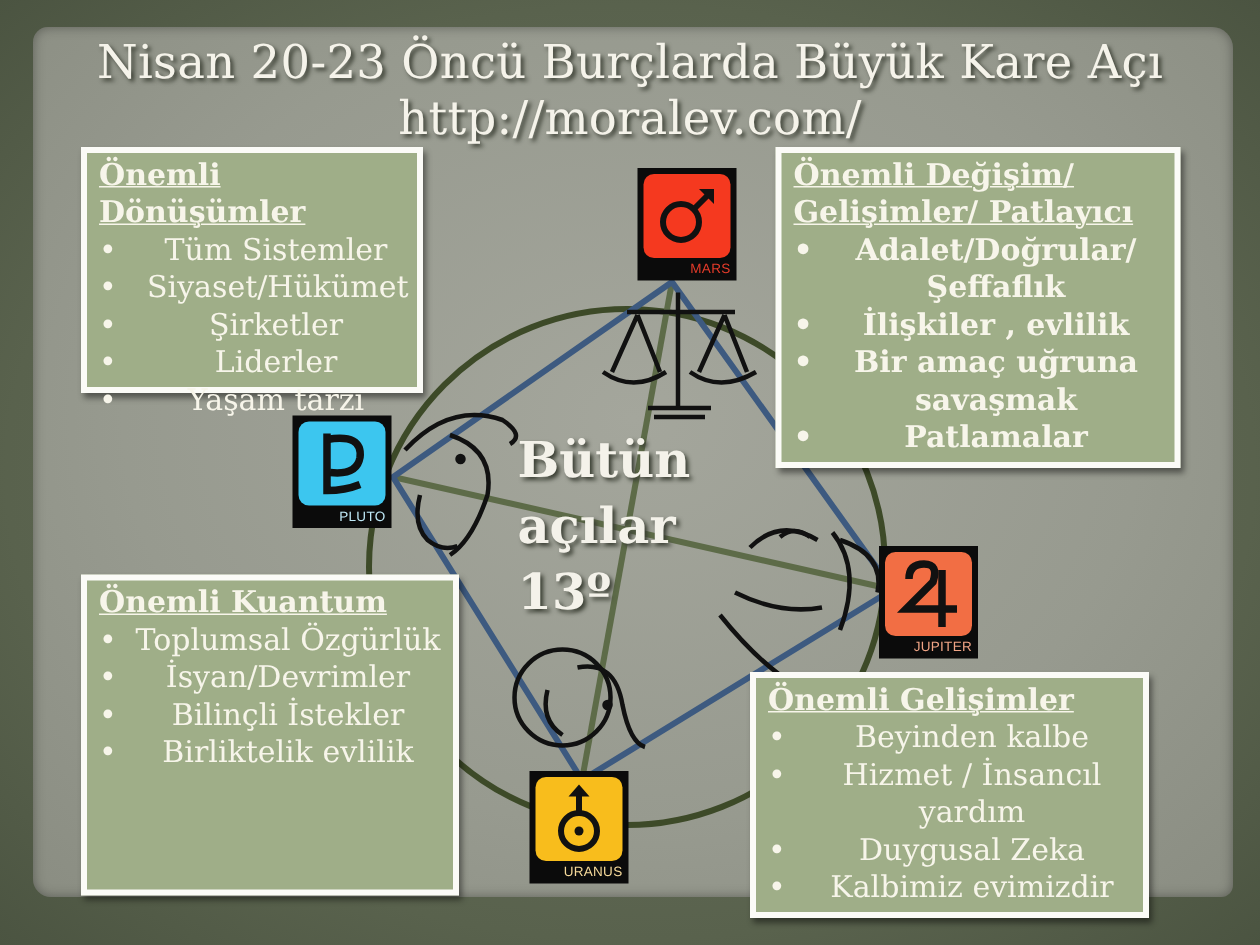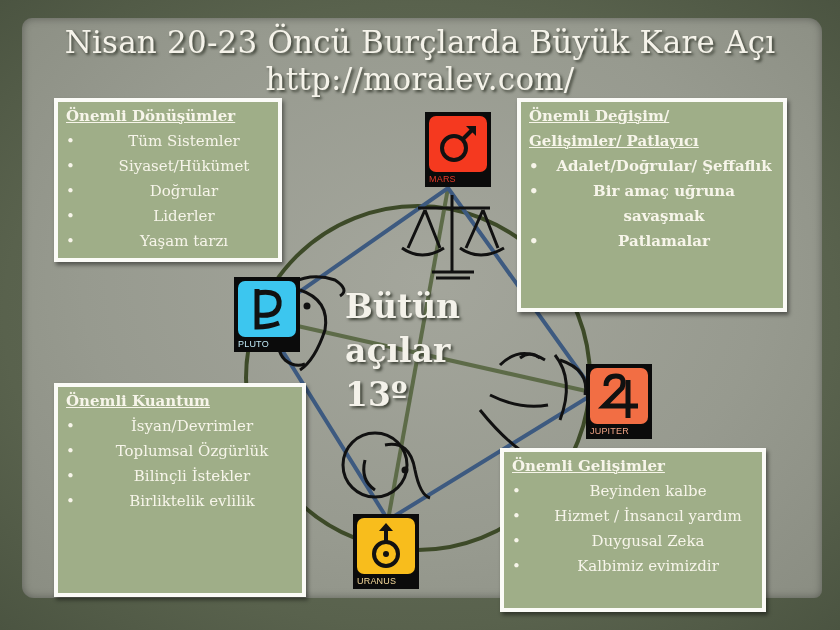--- a/index.html
+++ b/index.html
@@ -9,29 +9,29 @@
   .paper{position:absolute;left:22px;top:18px;width:800px;height:580px;
     background:radial-gradient(ellipse at 50% 45%,#a4a69c 0%,#979a8f 60%,#8a8d82 100%);
     border-radius:10px 14px 8px 12px;
     box-shadow:0 0 8px rgba(0,0,0,.35) inset;}
   .title{position:absolute;left:0;top:24px;width:840px;text-align:center;color:#f5f3ea;
     font-size:31px;line-height:37px;text-shadow:2px 2px 3px #3b3f34;letter-spacing:.2px;}
   .wheel{position:absolute;left:0;top:0;width:840px;height:630px;}
   .center-text{position:absolute;left:345px;top:285px;width:130px;text-align:left;color:#f4f2ea;
     font-size:33px;line-height:44px;font-weight:bold;text-shadow:2px 2px 3px #3b3f34;}
   .card{position:absolute;background:#9fae88;border:4px solid #fbfbf7;box-shadow:2px 3px 4px rgba(0,0,0,.45);
-    color:#f7f5ea;font-size:15px;line-height:25px;padding:2px 8px 4px 8px;box-sizing:border-box;}
+    color:#f7f5ea;font-size:20px;line-height:25px;padding:2px 8px 4px 8px;box-sizing:border-box;}
   .card.bold{font-weight:bold;}
   .card .head{text-decoration:underline;font-weight:bold;text-decoration-thickness:1px;}
   .card ul{list-style:none;margin:0;padding:0;}
   .card li{position:relative;padding-left:24px;text-align:center;}
   .card li::before{content:"•";position:absolute;left:0;top:0;}
   .planet{position:absolute;width:66px;background:#0b0b0b;padding:4px 4px 0 4px;box-sizing:border-box;}
   .planet .glyph{height:56px;border-radius:7px;display:flex;align-items:center;justify-content:center;}
-  .planet .name{font-family:"Liberation Sans","DejaVu Sans",sans-serif;font-size:9px;text-align:left;height:15px;line-height:15px;letter-spacing:.2px;}
+  .planet .name{font-family:"Liberation Sans","DejaVu Sans",sans-serif;font-size:9px;text-align:right;height:15px;line-height:15px;letter-spacing:.2px;}
 </style>
 </head>
 <body>
 
 <div class="stage">
   <div class="paper"></div>
 
   <div class="title">
     <div>Nisan 20-23  Öncü Burçlarda Büyük Kare Açı</div>
     <div>http://moralev.com/</div>
@@ -88,21 +88,21 @@
     <div class="glyph" style="background:#f5391f;">
       <svg width="44" height="44" viewBox="0 0 44 44">
           <circle cx="18" cy="26" r="12" fill="none" stroke="#111" stroke-width="4"></circle>
           <line x1="27" y1="17" x2="38" y2="6" stroke="#111" stroke-width="4"></line>
           <polygon points="30,4 40,4 40,14" fill="#111"></polygon>
         </svg>
     </div>
     <div class="name" style="color:#e43b2a;">MARS</div>
   </div>
 
-  <div class="planet" style="left:195px;top:277px;margin-left:39px;">
+  <div class="planet" style="left:195px;top:277px;">
     <div class="glyph" style="background:#3cc6ef;">
       <svg width="44" height="48" viewBox="0 0 44 48">
           <path d="M12 4 L12 42 Q24 42 34 38" fill="none" stroke="#111" stroke-width="5"></path>
           <path d="M12 8 Q36 4 34 20 Q32 32 14 30" fill="none" stroke="#111" stroke-width="5"></path>
         </svg>
     </div>
     <div class="name" style="color:#bfe8f6;">PLUTO</div>
   </div>
 
   <div class="planet" style="left:586px;top:364px;">
@@ -125,41 +125,42 @@
         </svg>
     </div>
     <div class="name" style="color:#f5d99a;">URANUS</div>
   </div>
 
   <div class="card" style="left:54px;top:98px;width:228px;height:164px;">
     <div class="head">Önemli Dönüşümler</div>
     <ul class="wide" style="">
       <li style="padding-left:32px;">Tüm Sistemler</li>
       <li style="padding-left:32px;">Siyaset/Hükümet</li>
-      <li style="padding-left:32px;">Doğrular</li>
+      <li style="padding-left:32px;">Şirketler</li>
       <li style="padding-left:32px;">Liderler</li>
       <li style="padding-left:32px;">Yaşam tarzı</li>
     </ul>
   </div>
 
   <div class="card bold" style="left:517px;top:98px;width:270px;height:214px;">
     <div class="head">Önemli Değişim/</div>
     <div class="head">Gelişimler/ Patlayıcı</div>
     <ul>
       <li>Adalet/Doğrular/ Şeffaflık</li>
+      <li>İlişkiler , evlilik</li>
       <li>Bir amaç uğruna savaşmak</li>
       <li>Patlamalar</li>
     </ul>
   </div>
 
   <div class="card" style="left:54px;top:383px;width:252px;height:214px;">
     <div class="head">Önemli  Kuantum</div>
     <ul>
+      <li>Toplumsal Özgürlük</li>
       <li>İsyan/Devrimler</li>
-      <li>Toplumsal Özgürlük</li>
       <li>Bilinçli İstekler</li>
       <li>Birliktelik evlilik</li>
     </ul>
   </div>
 
   <div class="card" style="left:500px;top:448px;width:266px;height:164px;">
     <div class="head">Önemli Gelişimler</div>
     <ul>
       <li style="padding-left:30px;">Beyinden kalbe</li>
       <li style="padding-left:30px;">Hizmet / İnsancıl yardım</li>

